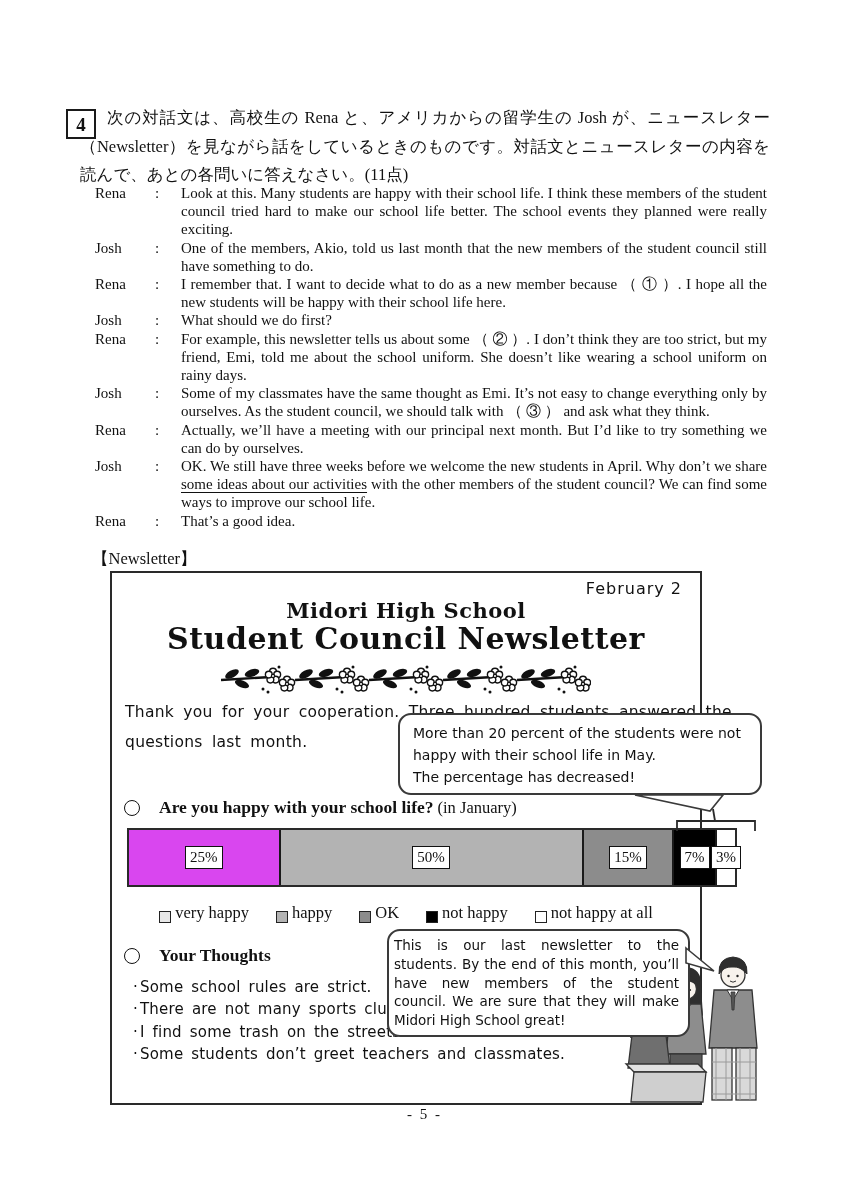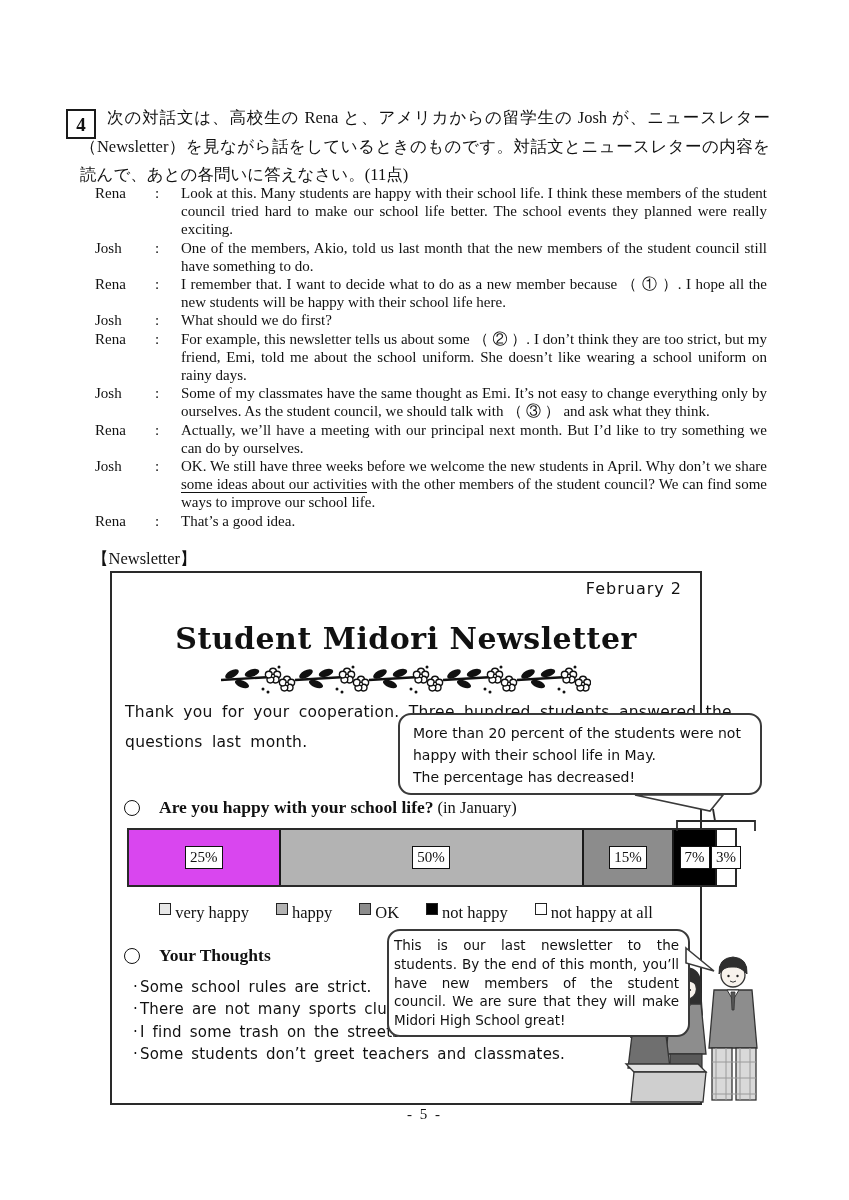--- a/index.html
+++ b/index.html
@@ -77,21 +77,21 @@
   .bar-seg:last-child { border-right:none; }
   .seg-label {
     background:#fff; border:1px solid #111; padding:0 4px; font-size:15px;
     white-space:nowrap; line-height:21px;
   }
   
   .legend {
     position:absolute; top:330px; left:0; width:100%;
     display:flex; justify-content:center; gap:27px; align-items:center;
   }
-  .legend-item { display:flex; align-items:flex-start; gap:4px; font-size:16.5px; }
+  .legend-item { display:flex; align-items:flex-end; gap:4px; font-size:16.5px; }
   .swatch { width:12px; height:12px; border:1px solid #222; flex:none; }
   
   .thoughts { position:absolute; left:21px; top:403px; list-style:none; width:470px; }
   .thoughts li {
     font-family:"DejaVu Sans", sans-serif; font-size:15px; line-height:22.4px;
     letter-spacing:0.2px; word-spacing:3px; white-space:nowrap;
   }
   .thoughts .dot { margin-right:2px; }
   .students { position:absolute; left:512px; top:377px; z-index:1; }
   
@@ -151,21 +151,22 @@
       <span class="speaker">Rena</span>
       <span class="colon">:</span>
       <p class="dtext">That’s a good idea.</p>
     </div>
   </div>
 
   <div class="nl-label">【Newsletter】</div>
 
   <div class="nl-box">
     <div class="nl-date">February 2</div>
-    <div class="nl-title">Student Midori Newsletter</div>
+    <div class="nl-school">Midori High School</div>
+    <div class="nl-title">Student Council Newsletter</div>
 
     <svg class="flowers" width="370" height="34" viewBox="0 0 370 34">
       <defs>
         <g id="petalflower">
           <circle cx="0" cy="-4.4" r="3.4" fill="#fff" stroke="#111" stroke-width="1.4"></circle>
           <circle cx="4.2" cy="-1.4" r="3.4" fill="#fff" stroke="#111" stroke-width="1.4"></circle>
           <circle cx="2.6" cy="3.6" r="3.4" fill="#fff" stroke="#111" stroke-width="1.4"></circle>
           <circle cx="-2.6" cy="3.6" r="3.4" fill="#fff" stroke="#111" stroke-width="1.4"></circle>
           <circle cx="-4.2" cy="-1.4" r="3.4" fill="#fff" stroke="#111" stroke-width="1.4"></circle>
           <circle cx="0" cy="0" r="1.6" fill="#fff" stroke="#111" stroke-width="1.2"></circle>

